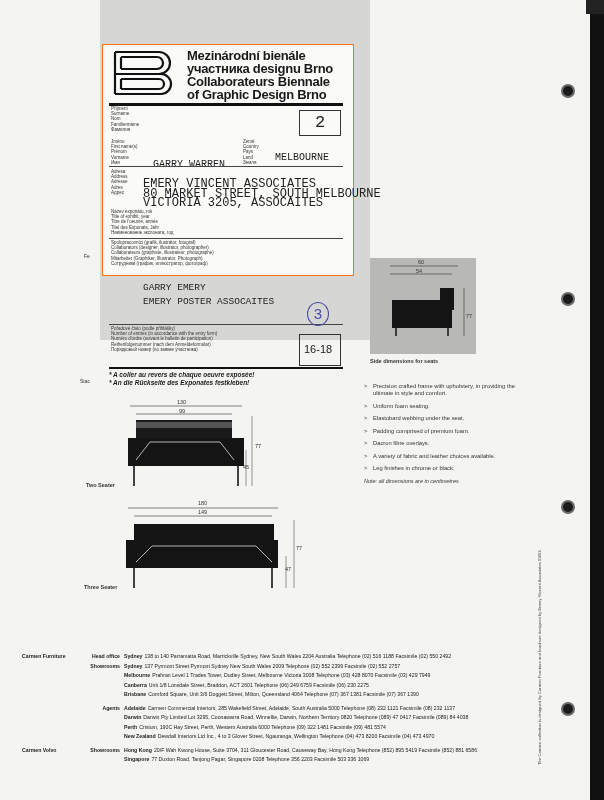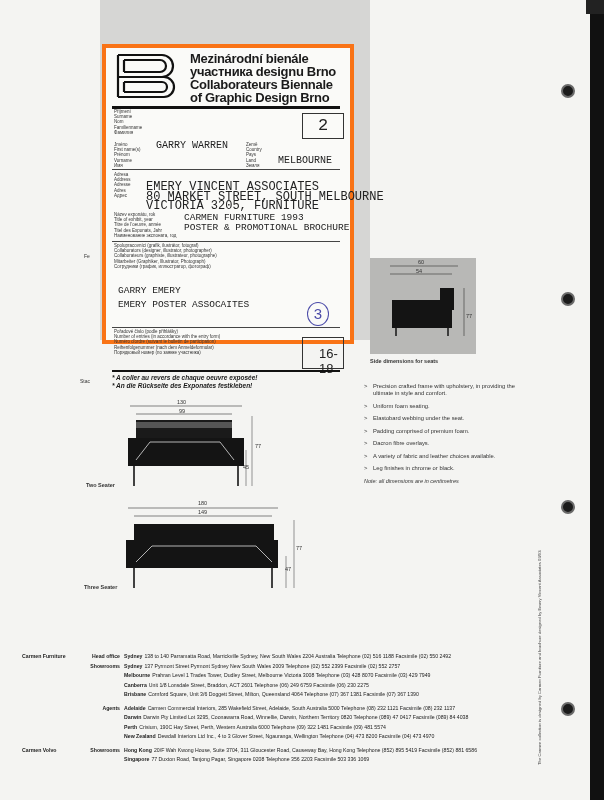--- a/index.html
+++ b/index.html
@@ -7,21 +7,21 @@
   body { position: relative; font-family: "Liberation Sans", sans-serif; color: #1a1a1a; }
 
   .page { position: absolute; left: 0; top: 0; width: 590px; height: 800px; background: #f4f4f2; }
   .edge-strip { position: absolute; left: 590px; top: 0; width: 14px; height: 800px; background: #111; }
   .corner-tab { position: absolute; left: 586px; top: 0; width: 18px; height: 14px; background: #222; }
   .grey-bg { position: absolute; left: 100px; top: 0; width: 270px; height: 340px; background: #d6d6d4; }
 
   .binder-hole { position: absolute; left: 561px; width: 14px; height: 14px; border-radius: 50%; background: #1b1b1b; border: 2px solid #6a6a6a; }
 
   
-  .label { position: absolute; left: 102px; top: 44px; width: 252px; height: 300px; background: #fafaf8; border: 4px solid #f97316; }
+  .label { position: absolute; left: 102px; top: 44px; width: 252px; height: 232px; background: #fafaf8; border: 1px solid #f97316; }
   .logo { position: absolute; left: 10px; top: 4px; width: 66px; height: 48px; }
   .logo-text { position: absolute; left: 84px; top: 4px; font-weight: bold; font-size: 13px; line-height: 13px; letter-spacing: -0.3px; }
   .logo-text div { white-space: nowrap; }
   .hr-thick { position: absolute; left: 6px; right: 10px; height: 3px; background: #111; }
   .hr-thin { position: absolute; left: 6px; right: 10px; height: 1px; background: #444; }
 
   .tiny { font-size: 4.5px; line-height: 5.2px; color: #333; white-space: nowrap; }
   .field-labels { position: absolute; left: 8px; }
   .mono { font-family: "Liberation Mono", monospace; color: #222; white-space: nowrap; }
 
@@ -185,79 +185,75 @@
     <div class="mono" style="position:absolute; left:15px; top:2px; font-size:17px;">2</div>
   </div>
 
   <div class="field-labels tiny" style="top:94px;">
     <div>Jméno</div>
       <div>First name(s)</div>
       <div>Prénom</div>
       <div>Vorname</div>
       <div>Имя</div>
   </div>
-  <div class="mono" style="position:absolute; left:50px; top:92px; font-size:10px;">GARRY WARREN</div>
+  <div class="mono" style="position:absolute; left:50px; top:114px; font-size:10px;">GARRY WARREN</div>
   <div class="field-labels tiny" style="left:140px; top:94px;">
     <div>Země</div>
       <div>Country</div>
       <div>Pays</div>
       <div>Land</div>
       <div>Земля</div>
   </div>
   <div class="mono" style="position:absolute; left:172px; top:107px; font-size:10px;">MELBOURNE</div>
   <div class="hr-thin" style="top:121px;"></div>
 
   <div class="field-labels tiny" style="top:124px;">
     <div>Adresa</div>
       <div>Address</div>
       <div>Adresse</div>
       <div>Adres</div>
       <div>Адрес</div>
   </div>
   <div class="mono" style="position:absolute; left:40px; top:135px; font-size:12px; line-height:9.5px;">
     <div>EMERY VINCENT ASSOCIATES</div>
     <div>80 MARKET STREET, SOUTH MELBOURNE</div>
-    <div>VICTORIA 3205, FURNITURE</div>
+    <div>VICTORIA 3205, ASSOCAITES</div>
   </div>
 
   <div class="field-labels tiny" style="top:164px;">
     <div>Název exponátu, rok</div>
       <div>Title of exhibit, year</div>
       <div>Titre de l'oeuvre, année</div>
       <div>Titel des Exponats, Jahr</div>
       <div>Наименование экспоната, год</div>
   </div>
-  <div class="mono" style="position:absolute; left:78px; top:165px; font-size:9.5px; line-height:10px;">
-    <div>CARMEN FURNITURE 1993</div>
-    <div>POSTER &amp; PROMOTIONAL BROCHURE</div>
-  </div>
   <div class="hr-thin" style="top:193px;"></div>
 
   <div class="field-labels tiny" style="top:195px;">
     <div>Spolupracovníci (grafik, ilustrátor, fotograf)</div>
       <div>Collaborators (designer, illustrator, photographer)</div>
       <div>Collaborateurs (graphiste, illustrateur, photographe)</div>
       <div>Mitarbeiter (Graphiker, Illustrator, Photograph)</div>
       <div>Сотрудники (график, иллюстратор, фотограф)</div>
   </div>
-  <div class="mono" style="position:absolute; left:12px; top:236px; font-size:9.5px; line-height:14px;">
+  <div class="mono" style="position:absolute; left:40px; top:236px; font-size:9.5px; line-height:14px;">
     <div>GARRY EMERY</div>
     <div>EMERY POSTER ASSOCAITES</div>
   </div>
 
   <div class="hr-thin" style="top:279px;"></div>
   <div class="field-labels tiny" style="top:281px;">
     <div>Pořadové číslo (podle přihlášky)</div>
       <div>Number of entries (in accordance with the entry form)</div>
       <div>Numéro d'ordre (suivant le bulletin de participation)</div>
       <div>Reihenfolgenummer (nach dem Anmeldeformular)</div>
       <div>Порядковый номер (по заявке участника)</div>
   </div>
   <div class="sheet-box">
-    <div style="position:absolute; left:16px; top:8px; font-size:13px; color:#222;">16-18</div>
+    <div style="position:absolute; left:4px; top:8px; font-size:11px; color:#222;">16-18</div>
   </div>
 
   <div class="hr-thick" style="top:322px; height:2px;"></div>
   <div style="position:absolute; left:6px; top:326px; font-size:6.5px; line-height:8px; font-weight:bold; font-style:italic; white-space:nowrap;">
     <div>* A coller au revers de chaque oeuvre exposée!</div>
     <div>* An die Rückseite des Exponates festkleben!</div>
   </div>
 </div>
 
 <div class="circle-3">3</div>

